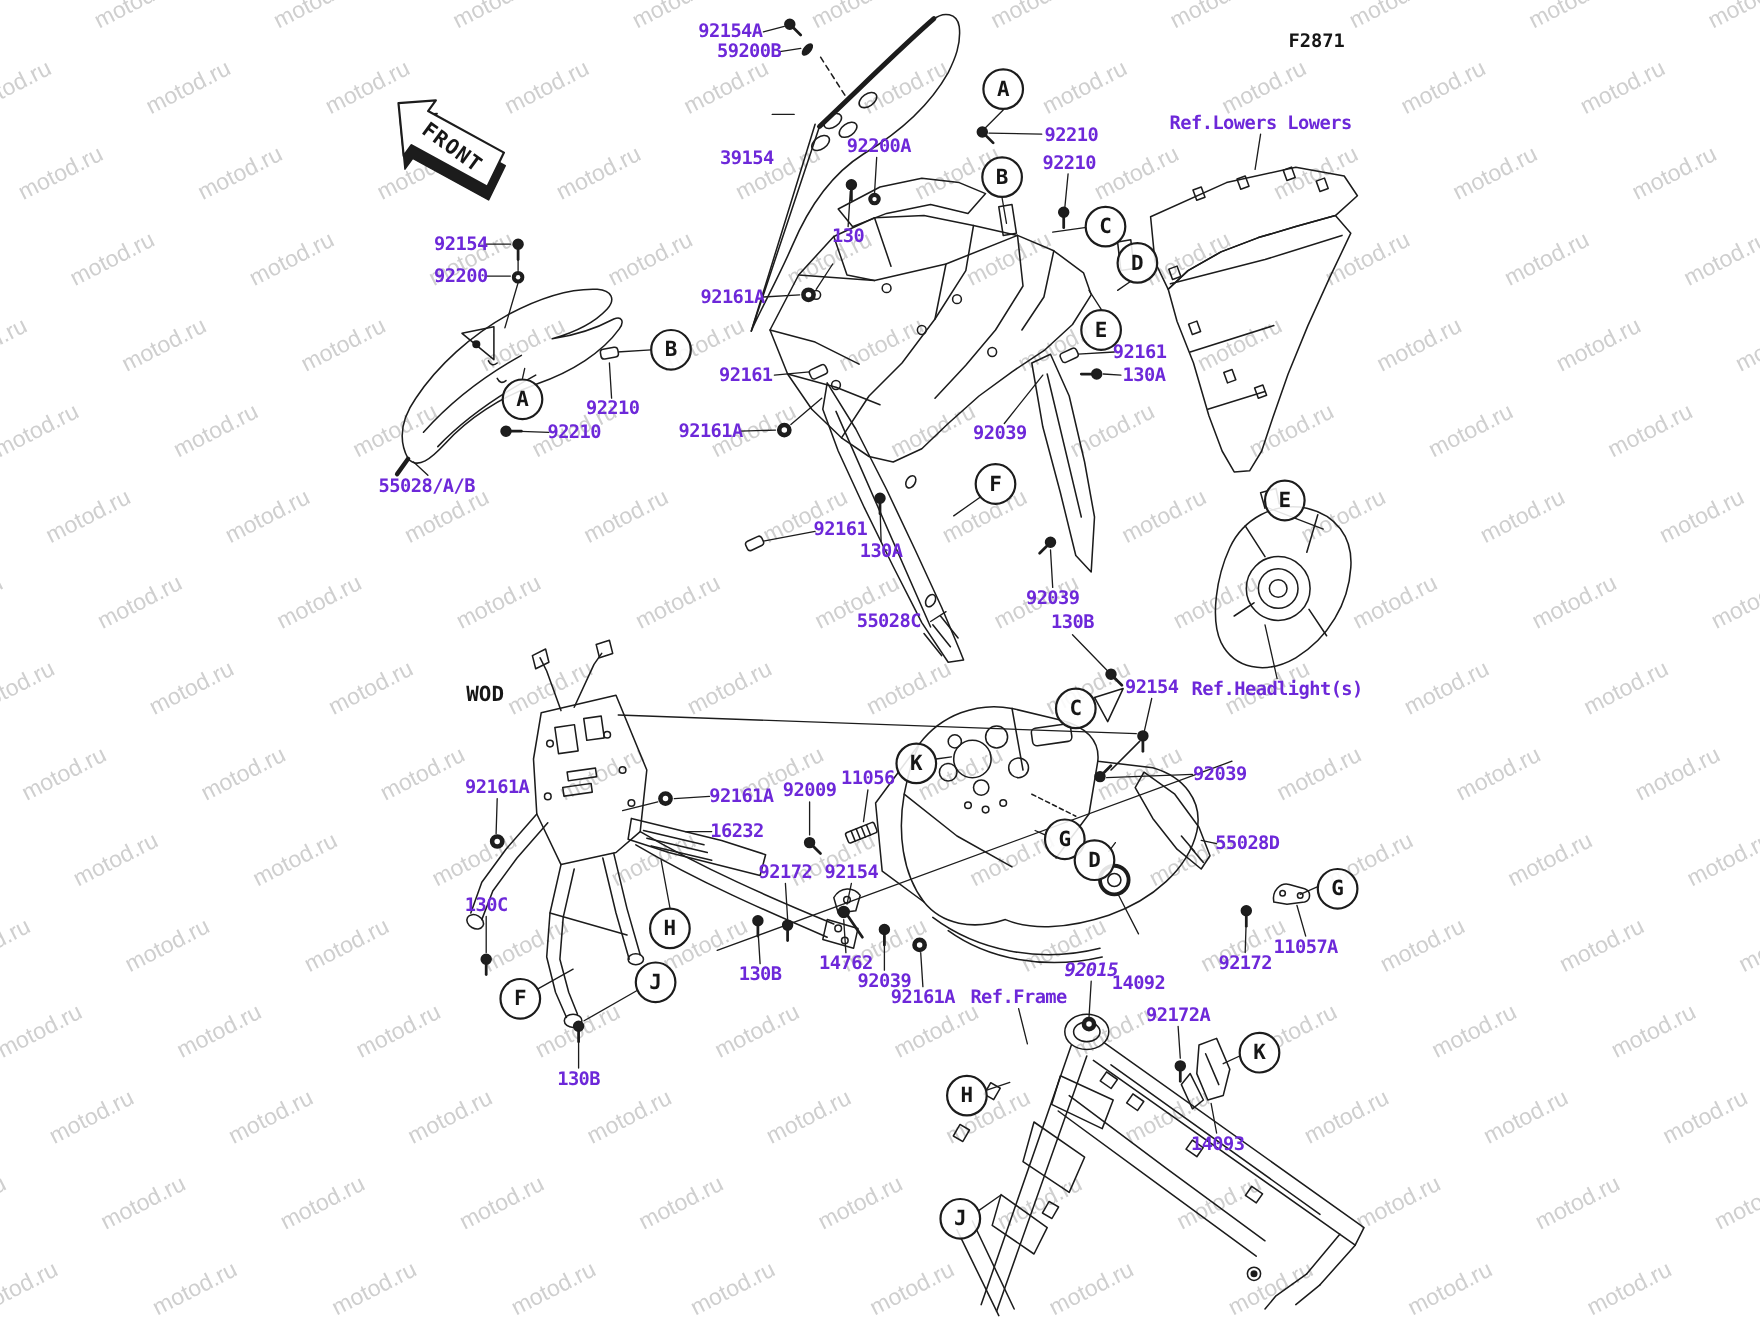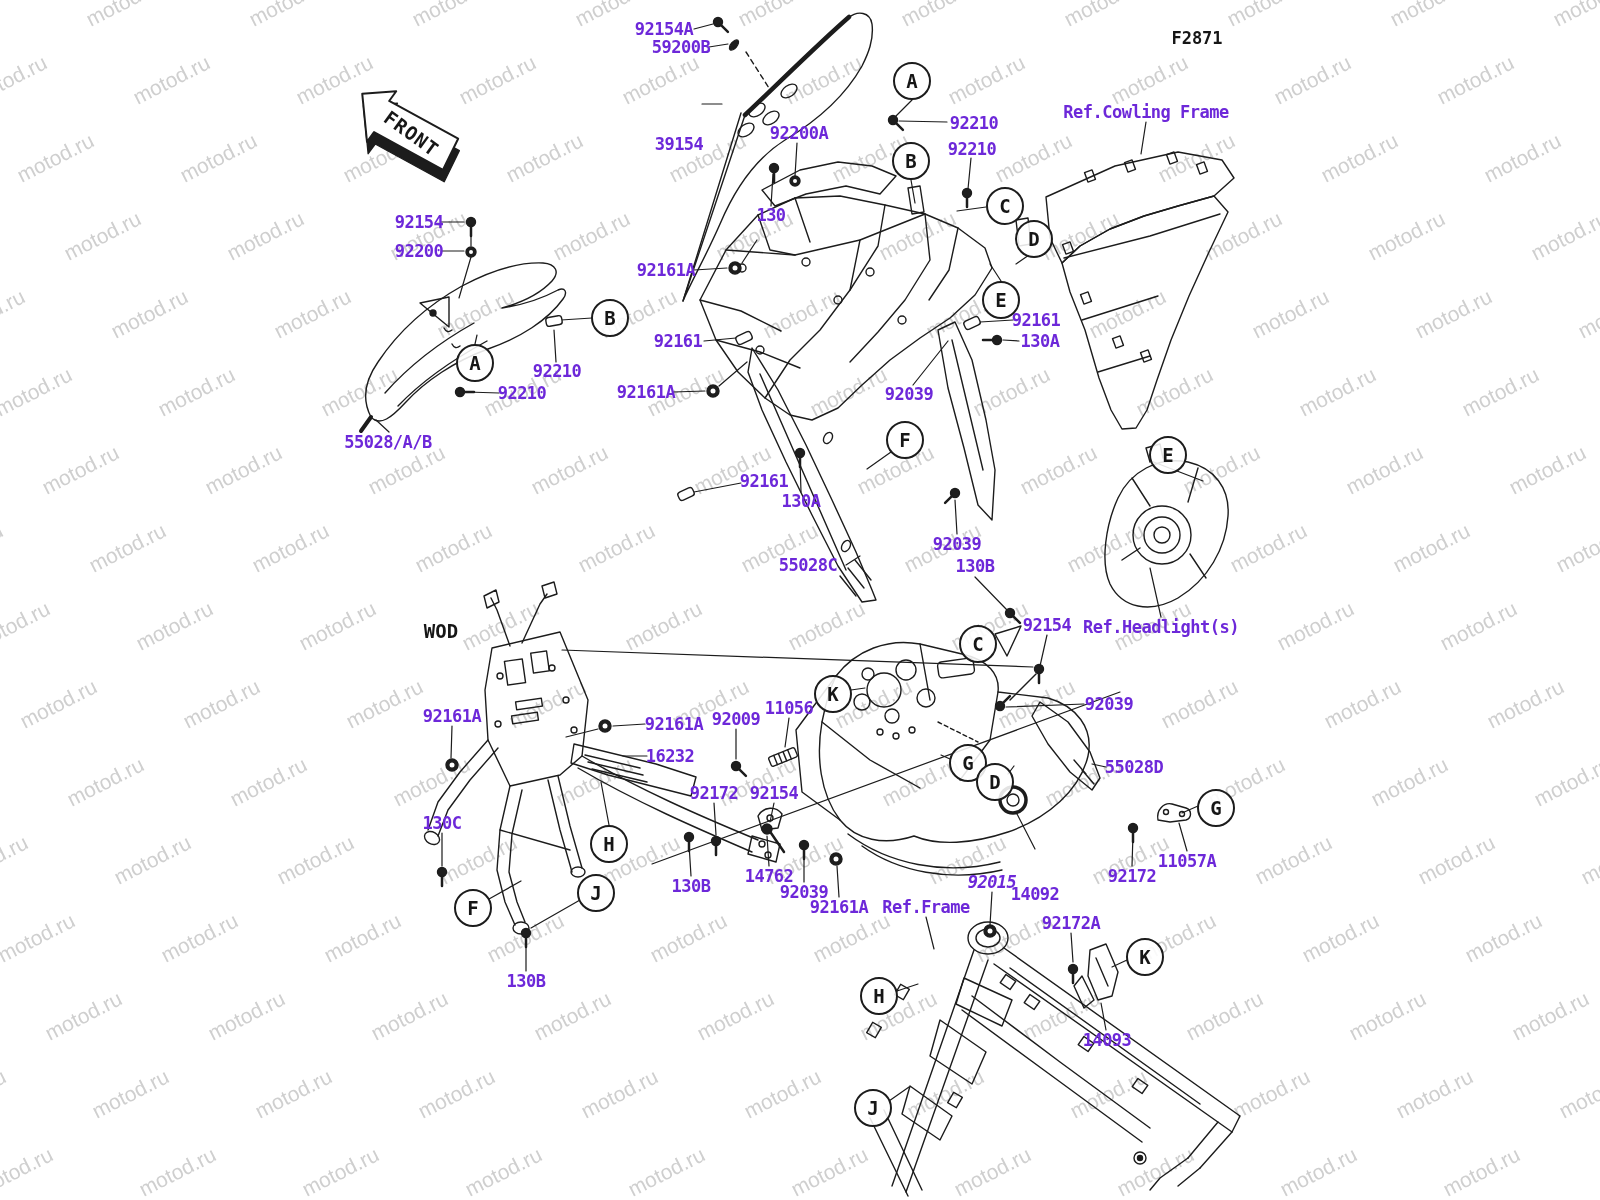--- a/index.html
+++ b/index.html
@@ -545,21 +545,21 @@
   <span id="figcode">F2871</span>
 
   <div id="label-layer">
       <span class="plabel" style="left: 664px; top: 29px;">92154A</span>
       <span class="plabel" style="left: 681px; top: 47px;">59200B</span>
       <span class="plabel" style="left: 679px; top: 104px; margin-top: 40px;">39154</span>
       <span class="plabel" style="left: 799px; top: 133px;">92200A</span>
       <span class="plabel" style="left: 771px; top: 215px;">130</span>
       <span class="plabel" style="left: 974px; top: 123px;">92210</span>
       <span class="plabel" style="left: 972px; top: 149px;">92210</span>
-      <span class="plabel" style="left: 1146px; top: 112px;">Ref.Cowling Frame</span>
+      <span class="plabel" style="left: 1146px; top: 112px;">Ref.Lowers Lowers</span>
       <span class="plabel" style="left: 419px; top: 222px;">92154</span>
       <span class="plabel" style="left: 419px; top: 251px;">92200</span>
       <span class="plabel" style="left: 557px; top: 371px;">92210</span>
       <span class="plabel" style="left: 522px; top: 393px;">92210</span>
       <span class="plabel" style="left: 388px; top: 442px;">55028/A/B</span>
       <span class="plabel" style="left: 666px; top: 270px;">92161A</span>
       <span class="plabel" style="left: 678px; top: 341px;">92161</span>
       <span class="plabel" style="left: 646px; top: 392px;">92161A</span>
       <span class="plabel" style="left: 1036px; top: 320px;">92161</span>
       <span class="plabel" style="left: 1040px; top: 341px;">130A</span>

